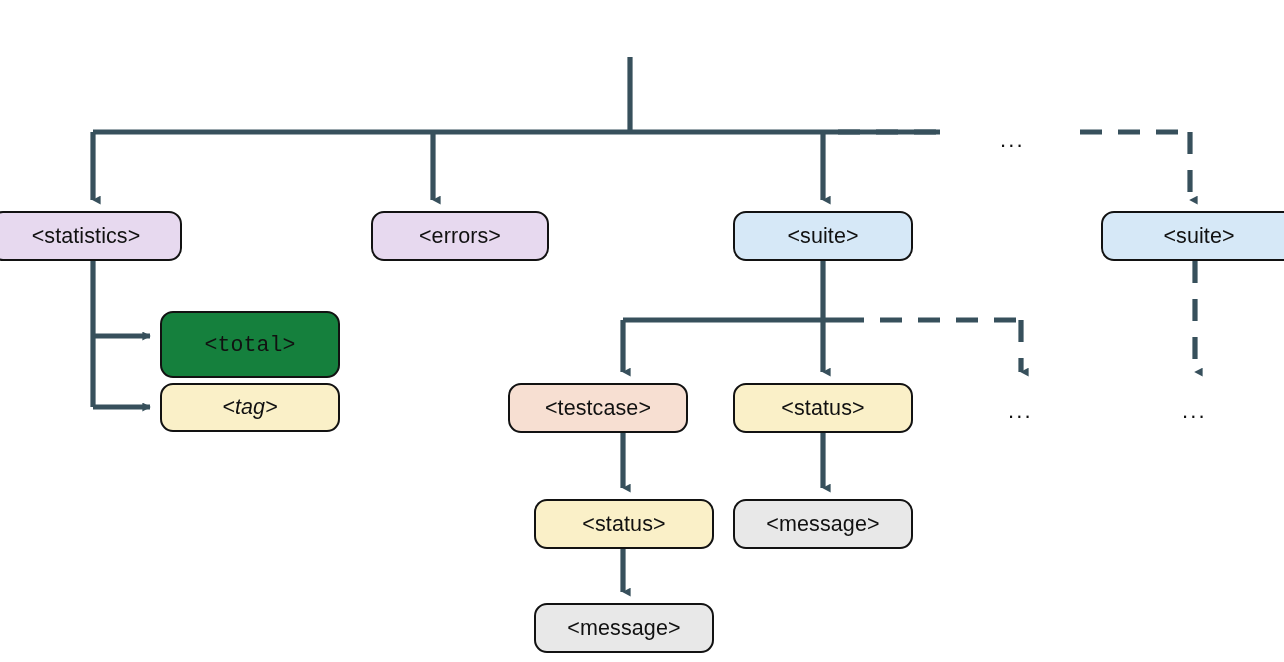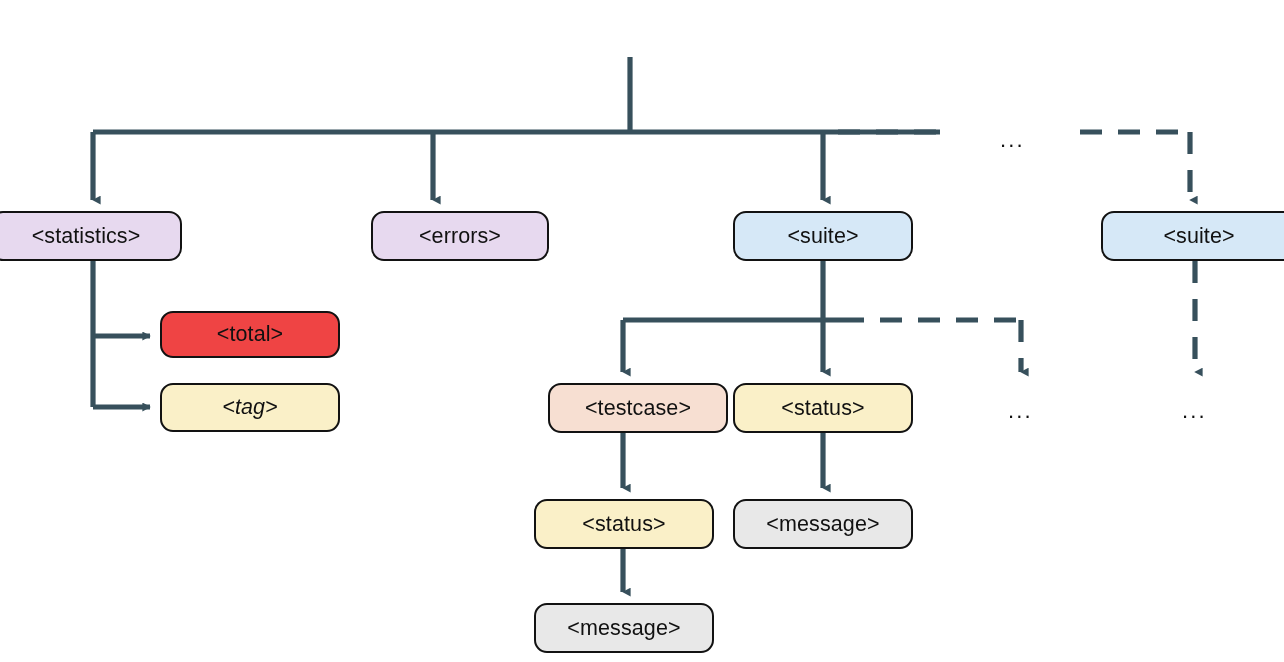--- a/index.html
+++ b/index.html
@@ -120,29 +120,29 @@
   </div>
 
   <div class="node" style="left:733px; top:211px; width:180px; height:50px; background:#d6e8f7;">
     <span>&lt;suite&gt;</span>
   </div>
 
   <div class="node" style="left:1101px; top:211px; width:196px; height:50px; background:#d6e8f7;">
     <span>&lt;suite&gt;</span>
   </div>
 
-  <div class="node" style="left:160px; top:311px; width:180px; height:47px; background:#ef4444;">
+  <div class="node" style="left:160px; top:311px; width:180px; height:67px; background:#15803d;font-family:Liberation Mono, monospace;">
     <span>&lt;total&gt;</span>
   </div>
 
   <div class="node" style="left:160px; top:383px; width:180px; height:49px; background:#faf0c8;font-style:italic;">
     <span>&lt;tag&gt;</span>
   </div>
 
-  <div class="node" style="left:548px; top:383px; width:180px; height:50px; background:#f7dfd2;">
+  <div class="node" style="left:508px; top:383px; width:180px; height:50px; background:#f7dfd2;">
     <span>&lt;testcase&gt;</span>
   </div>
 
   <div class="node" style="left:733px; top:383px; width:180px; height:50px; background:#faf0c8;">
     <span>&lt;status&gt;</span>
   </div>
 
   <div class="node" style="left:534px; top:499px; width:180px; height:50px; background:#faf0c8;">
     <span>&lt;status&gt;</span>
   </div>

